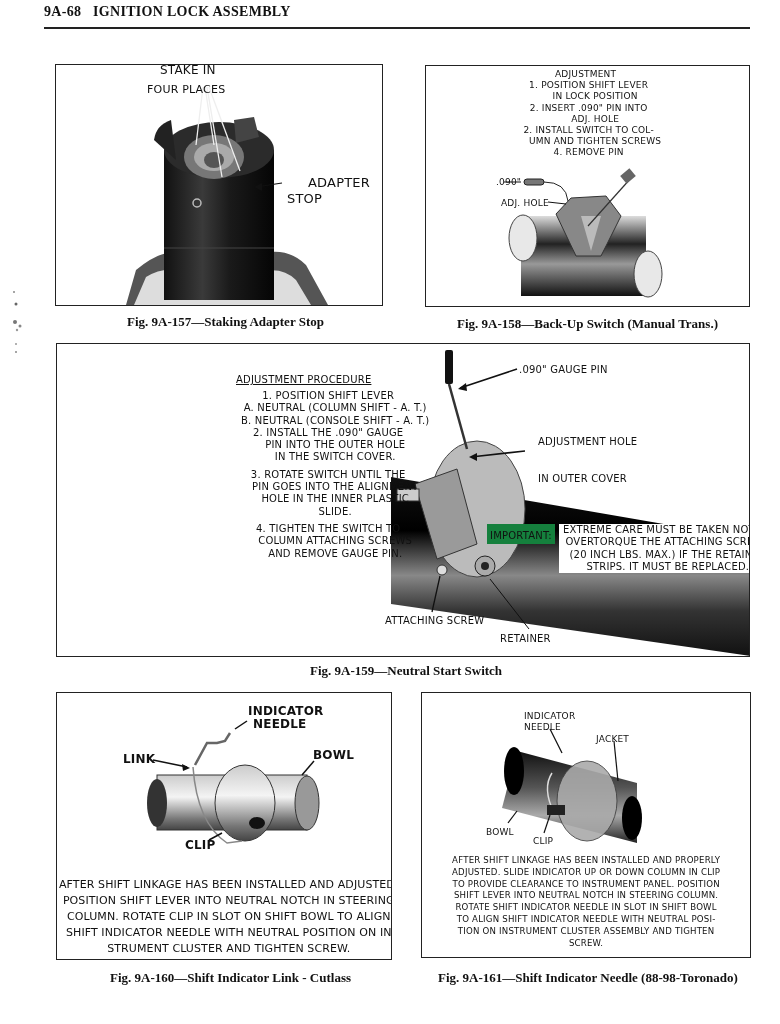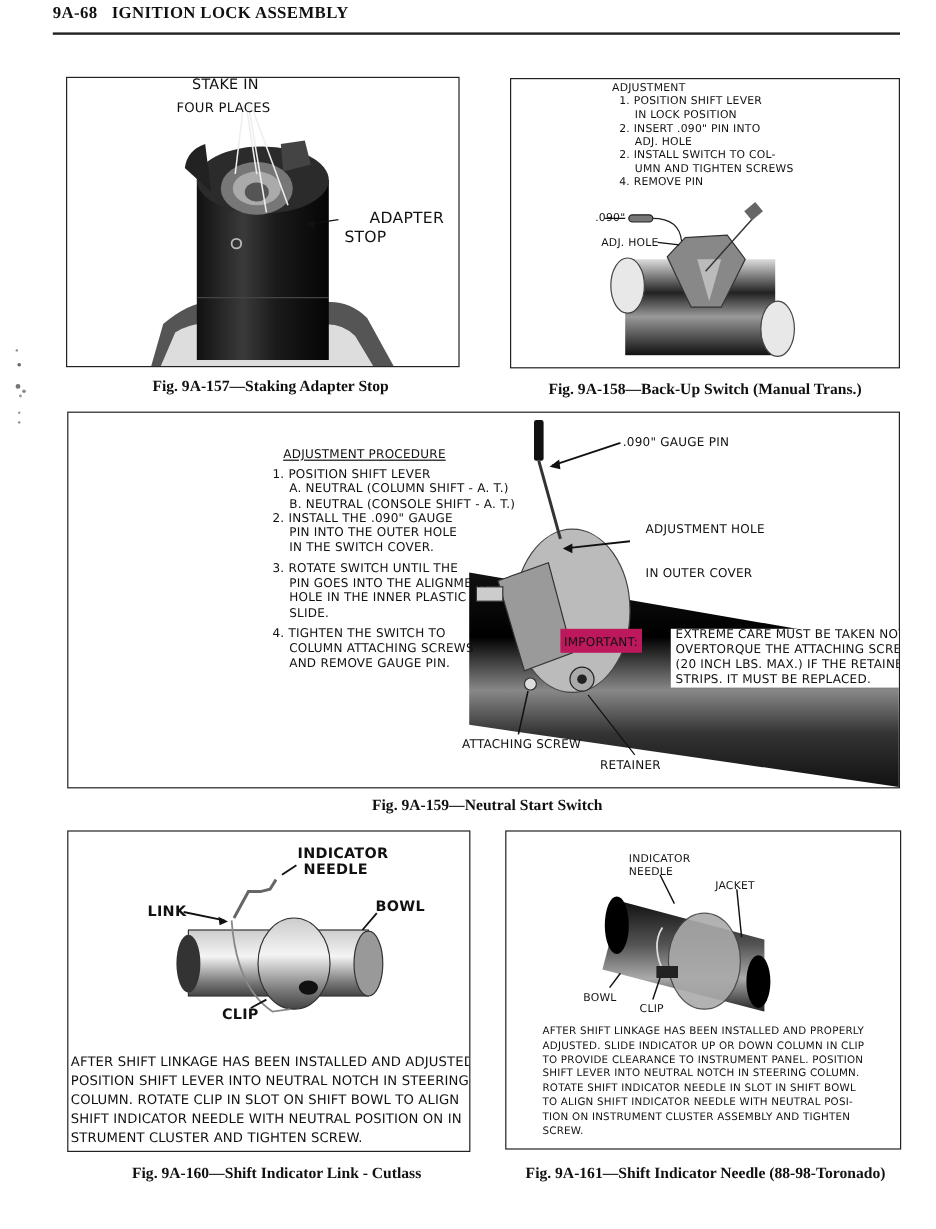--- a/index.html
+++ b/index.html
@@ -5,21 +5,21 @@
   html, body { margin:0; padding:0; background:#ffffff; }
   body { width:780px; height:1024px; position:relative; overflow:hidden; font-family:"Liberation Sans", sans-serif; color:#111; }
   .page-header { position:absolute; left:44px; top:4px; font-family:"Liberation Serif", serif; font-weight:bold; font-size:14px; letter-spacing:0.3px; }
   .page-header .pnum { margin-right:8px; }
   .header-rule { position:absolute; left:44px; top:27px; width:706px; height:2px; background:#222; }
   .frame { position:absolute; border:1.5px solid #222; background:#fff; box-sizing:border-box; overflow:hidden; }
   .cap { position:absolute; font-family:"Liberation Serif", serif; font-weight:bold; font-size:13px; white-space:nowrap; }
   .lbl { position:absolute; font-family:"DejaVu Sans", sans-serif; font-size:11px; line-height:13px; white-space:nowrap; letter-spacing:0.2px; }
   .lbl.sm { font-size:9px; line-height:12px; }
   .lbl.bold { font-weight:bold; }
-  .block { position:absolute; font-family:"DejaVu Sans", sans-serif; font-size:10px; line-height:12.3px; letter-spacing:0.2px; }
+  .block { position:absolute; font-family:"DejaVu Sans", sans-serif; font-size:10px; line-height:12.3px; letter-spacing:0.2px;text-align:center; }
   .block div { white-space:nowrap; }
   .ind { padding-left:14px; }
   svg { position:absolute; overflow:visible; }
   .scan { position:absolute; left:8px; top:282px; width:20px; height:80px; }
 </style>
 </head>
 <body>
 
 <div class="page-header">
   <span class="pnum">9A-68</span>
@@ -152,21 +152,21 @@
     <div class="ind">HOLE IN THE INNER PLASTIC</div>
     <div class="ind">SLIDE.</div>
     <div style="height:5px"></div>
     <div>4. TIGHTEN THE SWITCH TO</div>
     <div class="ind">COLUMN ATTACHING SCREWS</div>
     <div class="ind">AND REMOVE GAUGE PIN.</div>
   </div>
   <div class="lbl" style="left:462px;top:19px;font-size:10px;">.090" GAUGE PIN</div>
   <div class="lbl" style="left:481px;top:91px;font-size:10px;">ADJUSTMENT HOLE</div>
   <div class="lbl" style="left:481px;top:104px;font-size:10px;margin-top:24px;">IN OUTER COVER</div>
-  <div style="position:absolute;left:410px;top:180px;background:#be185d;padding:1px 3px;">
+  <div style="position:absolute;left:430px;top:180px;background:#15803d;padding:1px 3px;">
     <span class="lbl" style="position:static;font-size:10px;">IMPORTANT:</span>
   </div>
   <div class="block" style="left:502px;top:180px;background:#fff;padding:0 4px;">
     <div>EXTREME CARE MUST BE TAKEN NOT TO</div>
     <div>OVERTORQUE THE ATTACHING SCREWS</div>
     <div>(20 INCH LBS. MAX.) IF THE RETAINER</div>
     <div>STRIPS. IT MUST BE REPLACED.</div>
   </div>
   <div class="lbl" style="left:328px;top:270px;font-size:10px;">ATTACHING SCREW</div>
   <div class="lbl" style="left:443px;top:288px;font-size:10px;">RETAINER</div>

